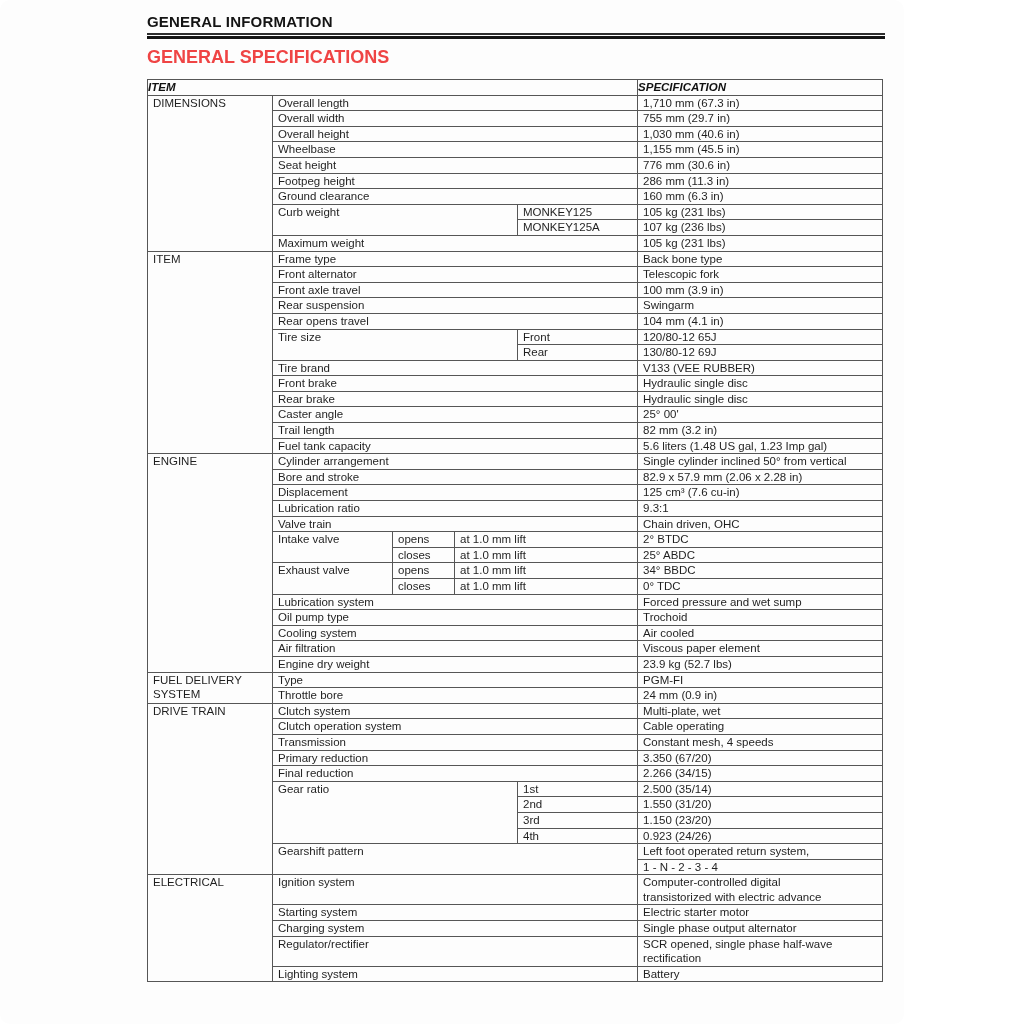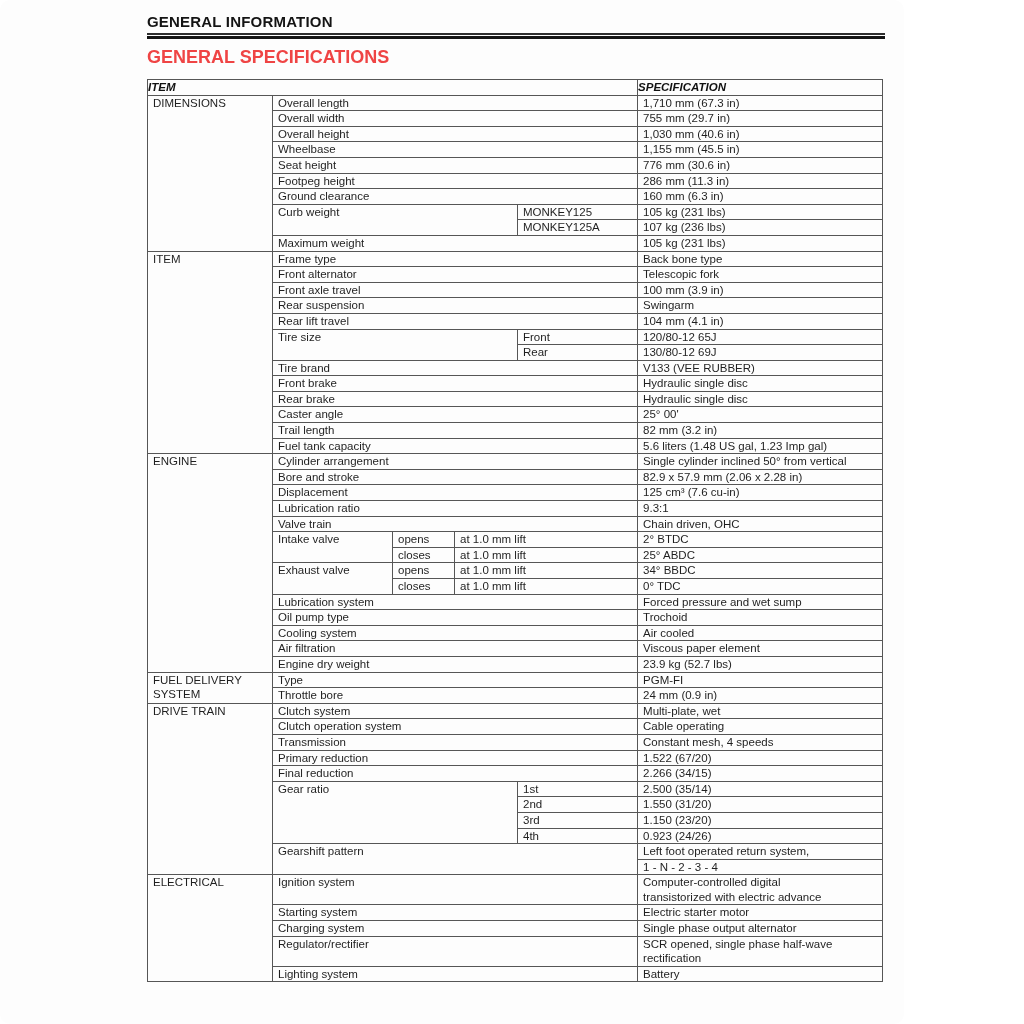--- a/index.html
+++ b/index.html
@@ -120,21 +120,21 @@
       </tr>
       <tr>
         <td colspan="4">Front axle travel</td>
         <td class="s">100 mm (3.9 in)</td>
       </tr>
       <tr>
         <td colspan="4">Rear suspension</td>
         <td class="s">Swingarm</td>
       </tr>
       <tr>
-        <td colspan="4">Rear lift travel</td>
+        <td colspan="4">Rear opens travel</td>
         <td class="s">104 mm (4.1 in)</td>
       </tr>
       <tr>
         <td colspan="3" rowspan="2">Tire size</td>
         <td>Front</td>
         <td class="s">120/80-12 65J</td>
       </tr>
       <tr>
         <td>Rear</td>
         <td class="s">130/80-12 69J</td>
@@ -246,21 +246,21 @@
       <tr>
         <td colspan="4">Clutch operation system</td>
         <td class="s">Cable operating</td>
       </tr>
       <tr>
         <td colspan="4">Transmission</td>
         <td class="s">Constant mesh, 4 speeds</td>
       </tr>
       <tr>
         <td colspan="4">Primary reduction</td>
-        <td class="s">1.522 (67/20)</td>
+        <td class="s">3.350 (67/20)</td>
       </tr>
       <tr>
         <td colspan="4">Final reduction</td>
         <td class="s">2.266 (34/15)</td>
       </tr>
       <tr>
         <td colspan="3" rowspan="4">Gear ratio</td>
         <td>1st</td>
         <td class="s">2.500 (35/14)</td>
       </tr>

